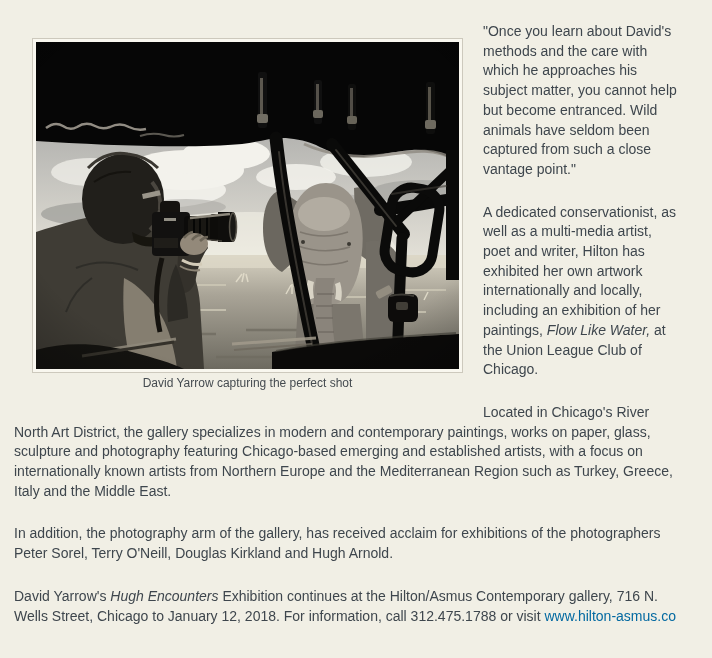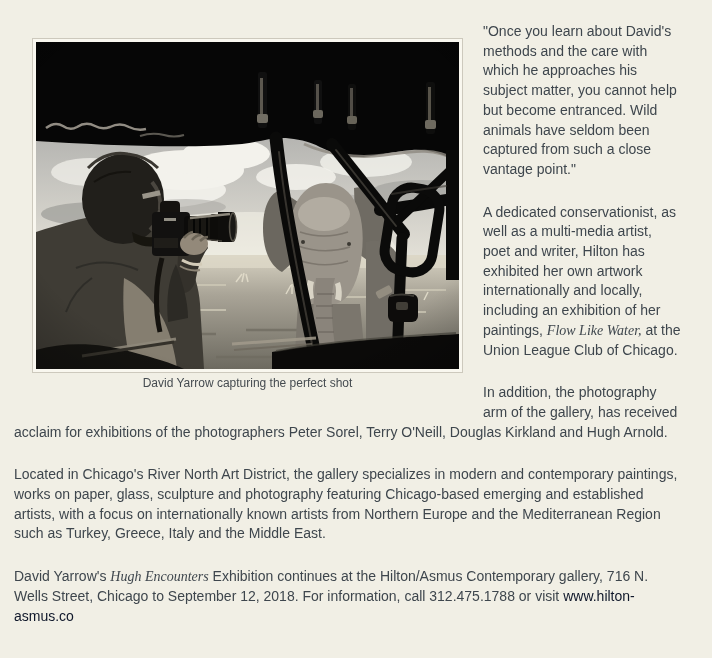--- a/index.html
+++ b/index.html
@@ -31,22 +31,22 @@
   .photo-frame svg{display:block;}
   figcaption{
     margin-top:3px;
     font-size:12px;
     line-height:14px;
     text-align:center;
     color:#454b50;
   }
   p{margin:0 0 23px 0;}
   p.last{margin-bottom:0;}
-  em{font-style:italic;font-family:Liberation Serif, serif;}
-  a.site-link{color:#0f172a;text-decoration:none;cursor:pointer;}
+  em{font-style:italic;}
+  a.site-link{color:#0369a1;text-decoration:none;cursor:pointer;}
 </style>
 </head>
 <body>
 
 <div class="page">
 
   <figure class="photo-figure">
     <div class="photo-frame">
       <svg width="423" height="327" viewBox="0 0 423 327" role="img">
         <defs>
@@ -219,19 +219,19 @@
       </svg>
     </div>
     <figcaption>David Yarrow capturing the perfect shot</figcaption>
   </figure>
 
   <p><span>"Once you learn about David's methods and the care with which he approaches his subject matter, you cannot help but become entranced. Wild animals have seldom been captured from such a close vantage point."</span></p>
 
   <p><span>A dedicated conservationist, as well as a multi-media artist, poet and writer, Hilton has exhibited her own artwork internationally and locally, including an exhibition of her paintings, </span><em>Flow Like Water,</em><span> at the Union League Club of Chicago.</span></p>
 
 
+  <p>Located in Chicago's River North Art District, the gallery specializes in modern and contemporary paintings, works on paper, glass, sculpture and photography featuring Chicago-based emerging and established artists, with a focus on internationally known artists from Northern Europe and the Mediterranean Region such as Turkey, Greece, Italy and the Middle East.</p>
+
   <p>In addition, the photography arm of the gallery, has received acclaim for exhibitions of the photographers Peter Sorel, Terry O'Neill, Douglas Kirkland and Hugh Arnold.</p>
 
-  <p>Located in Chicago's River North Art District, the gallery specializes in modern and contemporary paintings, works on paper, glass, sculpture and photography featuring Chicago-based emerging and established artists, with a focus on internationally known artists from Northern Europe and the Mediterranean Region such as Turkey, Greece, Italy and the Middle East.</p>
-
-  <p class="last"><span>David Yarrow's </span><em>Hugh Encounters</em><span> Exhibition continues at the Hilton/Asmus Contemporary gallery, 716 N. Wells Street, Chicago to September 12, 2018. For information, call 312.475.1788 or visit </span><a class="site-link" href="#">www.hilton-asmus.co</a></p>
+  <p class="last"><span>David Yarrow's </span><em>Hugh Encounters</em><span> Exhibition continues at the Hilton/Asmus Contemporary gallery, 716 N. Wells Street, Chicago to January 12, 2018. For information, call 312.475.1788 or visit </span><a class="site-link" href="#">www.hilton-asmus.co</a></p>
 
 </div>
 
 </body></html>

